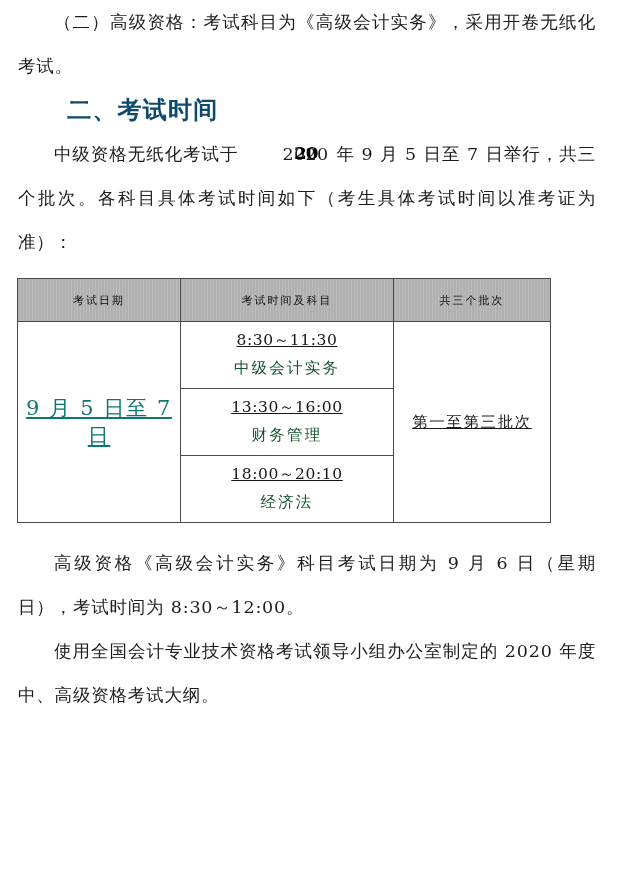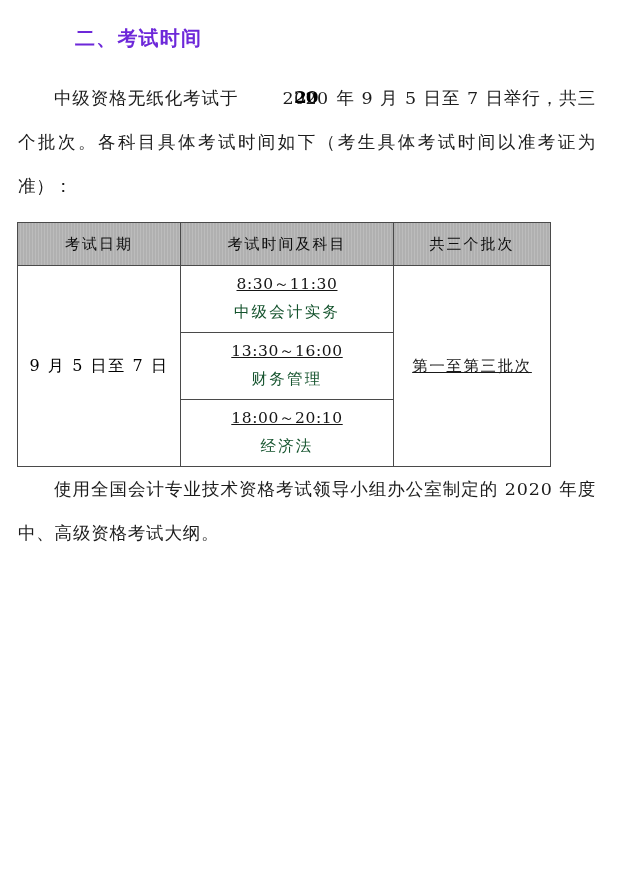--- a/index.html
+++ b/index.html
@@ -34,28 +34,28 @@
     margin: 0;
     padding: 0 22px 0 18px;
     color: #1c1c1c;
     -webkit-font-smoothing: none;
   }
   .para.indent {
     text-indent: 2.05em;
   }
 
   .heading {
-    font-size: 20px;
+    font-size: 24px;
     line-height: 44px;
     letter-spacing: 1.2px;
     font-weight: bold;
-    margin: 16px;
+    margin: 0;
     padding: 0 22px 0 18px;
     text-indent: 2.05em;
-    color: #6d28d9;
+    color: #0c4a6e;
   }
 
   
   .lat {
     font-family: "DejaVu Serif", "Liberation Serif", serif;
     letter-spacing: 0.4px;
     padding: 0 1.5px;
   }
 
   
@@ -92,36 +92,37 @@
     text-align: center;
     vertical-align: middle;
     font-weight: normal;
   }
   col.c1 { width: 163px; }
   col.c2 { width: 213px; }
   col.c3 { width: 157px; }
 
   th.hdr {
     height: 42px;
-    font-size: 15px;
+    font-size: 11px;
     font-weight: bold;
     letter-spacing: 2px;
     color: #0d0d0d;
     
     background-color: #d6d6d6;
     background-image:
       repeating-linear-gradient(0deg,   rgba(120,120,120,.55) 0 1px, rgba(255,255,255,0) 1px 2px),
       repeating-linear-gradient(90deg,  rgba(140,140,140,.45) 0 1px, rgba(255,255,255,0) 1px 3px);
     border-bottom: 2px solid #3d3d3d;
   }
 
   td.datecell {
-    font-size: 16px;
+    font-size: 21px;
     letter-spacing: 1.6px;
-    color: #000000;
+    color: #0f766e;
+    text-decoration: underline;
   }
   td.batchcell {
     font-size: 15.5px;
     letter-spacing: 1.6px;
     color: #1a1a1a;
     text-decoration: underline;
   }
   td.slot {
     height: 66px;
     padding: 4px 0 6px 0;
@@ -138,20 +139,21 @@
     letter-spacing: 2.2px;
     line-height: 29px;
     color: #14532d;
   }
 </style>
 </head>
 <body>
 
 <div class="page">
 
+  <p class="para indent">（二）高级资格：考试科目为《高级会计实务》，采用开卷无纸化考试。</p>
 
 
   <p class="heading">二、考试时间</p>
 
   <p class="para indent"><span>中级资格无纸化考试于 </span><span class="smudge lat"><span>2020</span><span class="over">20</span></span><span> 年 9 月 5 日至 7 日举行，共三个批次。各科目具体考试时间如下（考生具体考试时间以准考证为准）：</span></p>
 
   <div class="table-wrap">
     <table class="exam">
       <colgroup>
           <col class="c1">
@@ -183,17 +185,18 @@
         <tr>
           <td class="slot">
             <div class="time lat">18:00～20:10</div>
             <div class="subj">经济法</div>
           </td>
         </tr>
       </tbody>
     </table>
   </div>
 
+  <p class="para indent" style="padding-top:18px;">高级资格《高级会计实务》科目考试日期为 9 月 6 日（星期日），考试时间为 8:30～12:00。</p>
 
 
   <p class="para indent">使用全国会计专业技术资格考试领导小组办公室制定的 2020 年度中、高级资格考试大纲。</p>
 
 </div>
 
 </body></html>

